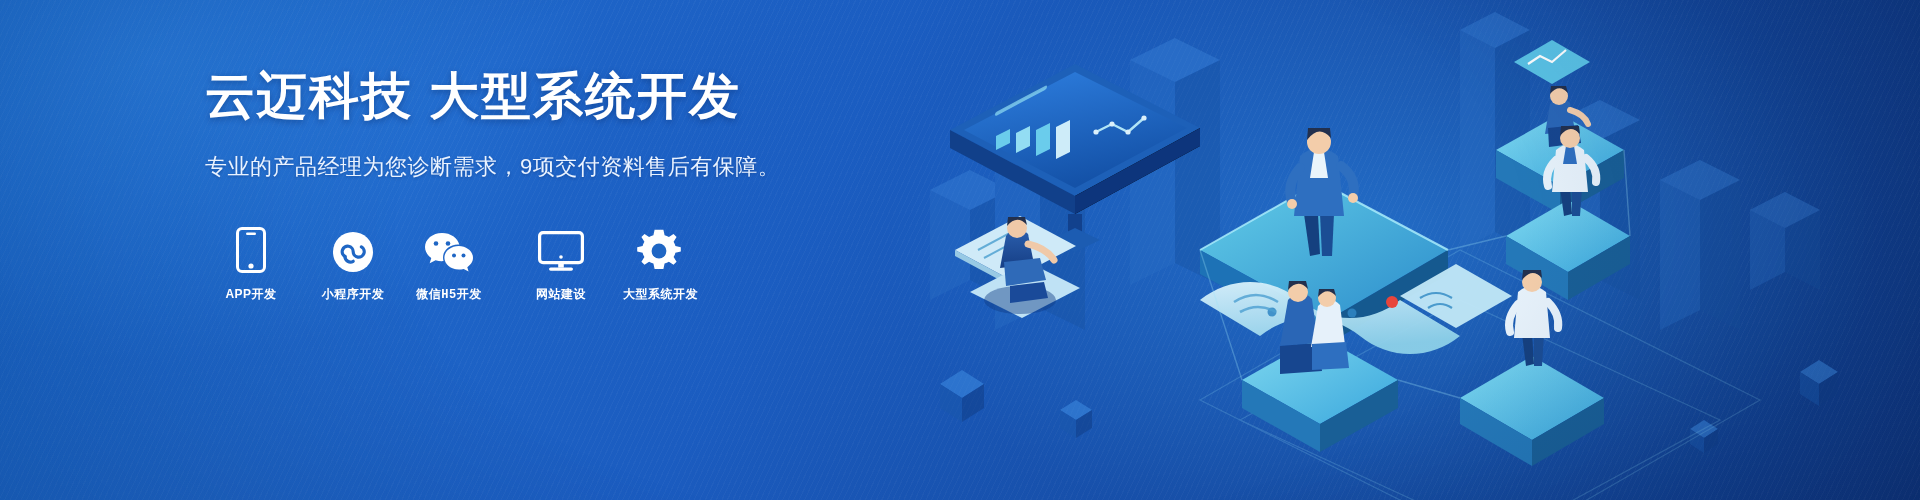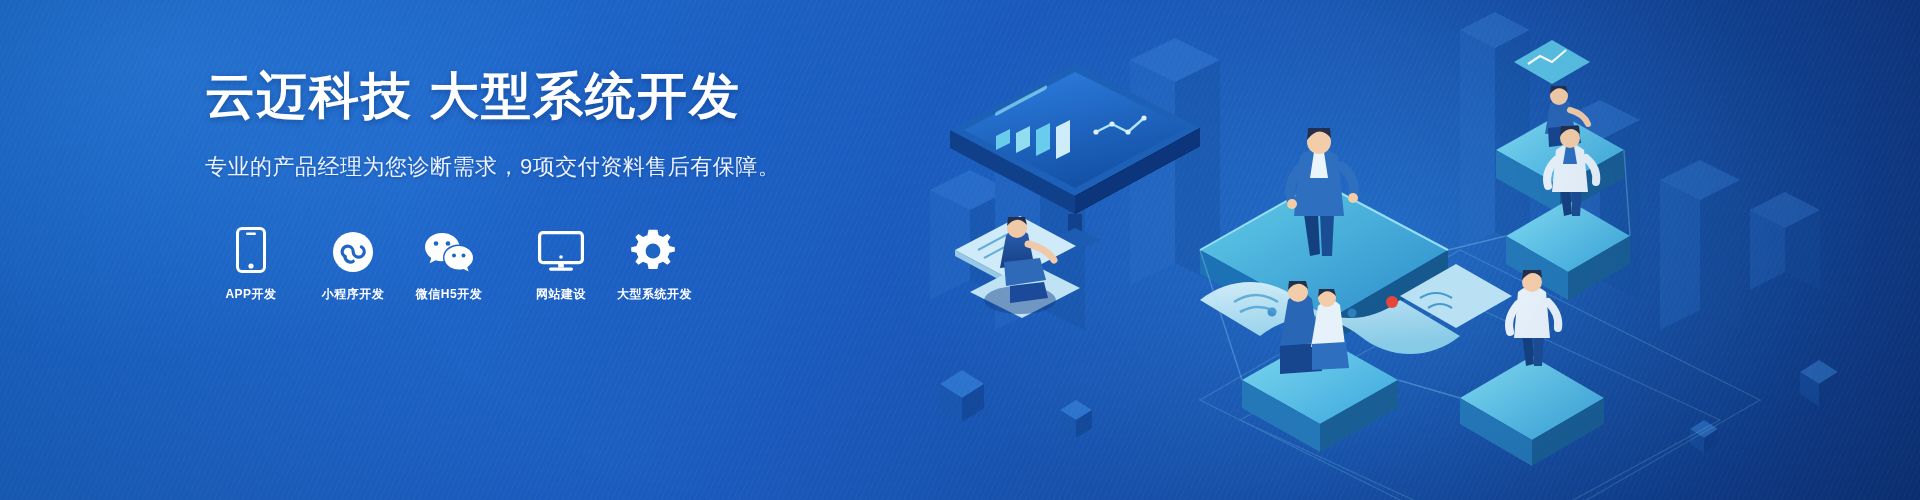--- a/index.html
+++ b/index.html
@@ -90,23 +90,23 @@
   .service .caption {
     margin-top: 13px;
     color: #ffffff;
     font-size: 12px;
     font-weight: bold;
     white-space: nowrap;
     letter-spacing: 0.5px;
   }
   .svc-app      { margin-left: 10px; }
   .svc-mini     { margin-left: 28px; }
-  .svc-wechat   { margin-left: 22px; }
+  .svc-wechat   { margin-left: 22px; font-family: Liberation Mono, monospace; }
   .svc-website  { margin-left: 38px; }
-  .svc-system   { margin-left: 18px; }
+  .svc-system   { margin-left: 24px; }
 
   
   .illustration {
     position: absolute;
     right: 0;
     top: 0;
     width: 1020px;
     height: 500px;
   }
   .illustration svg { display: block; }

